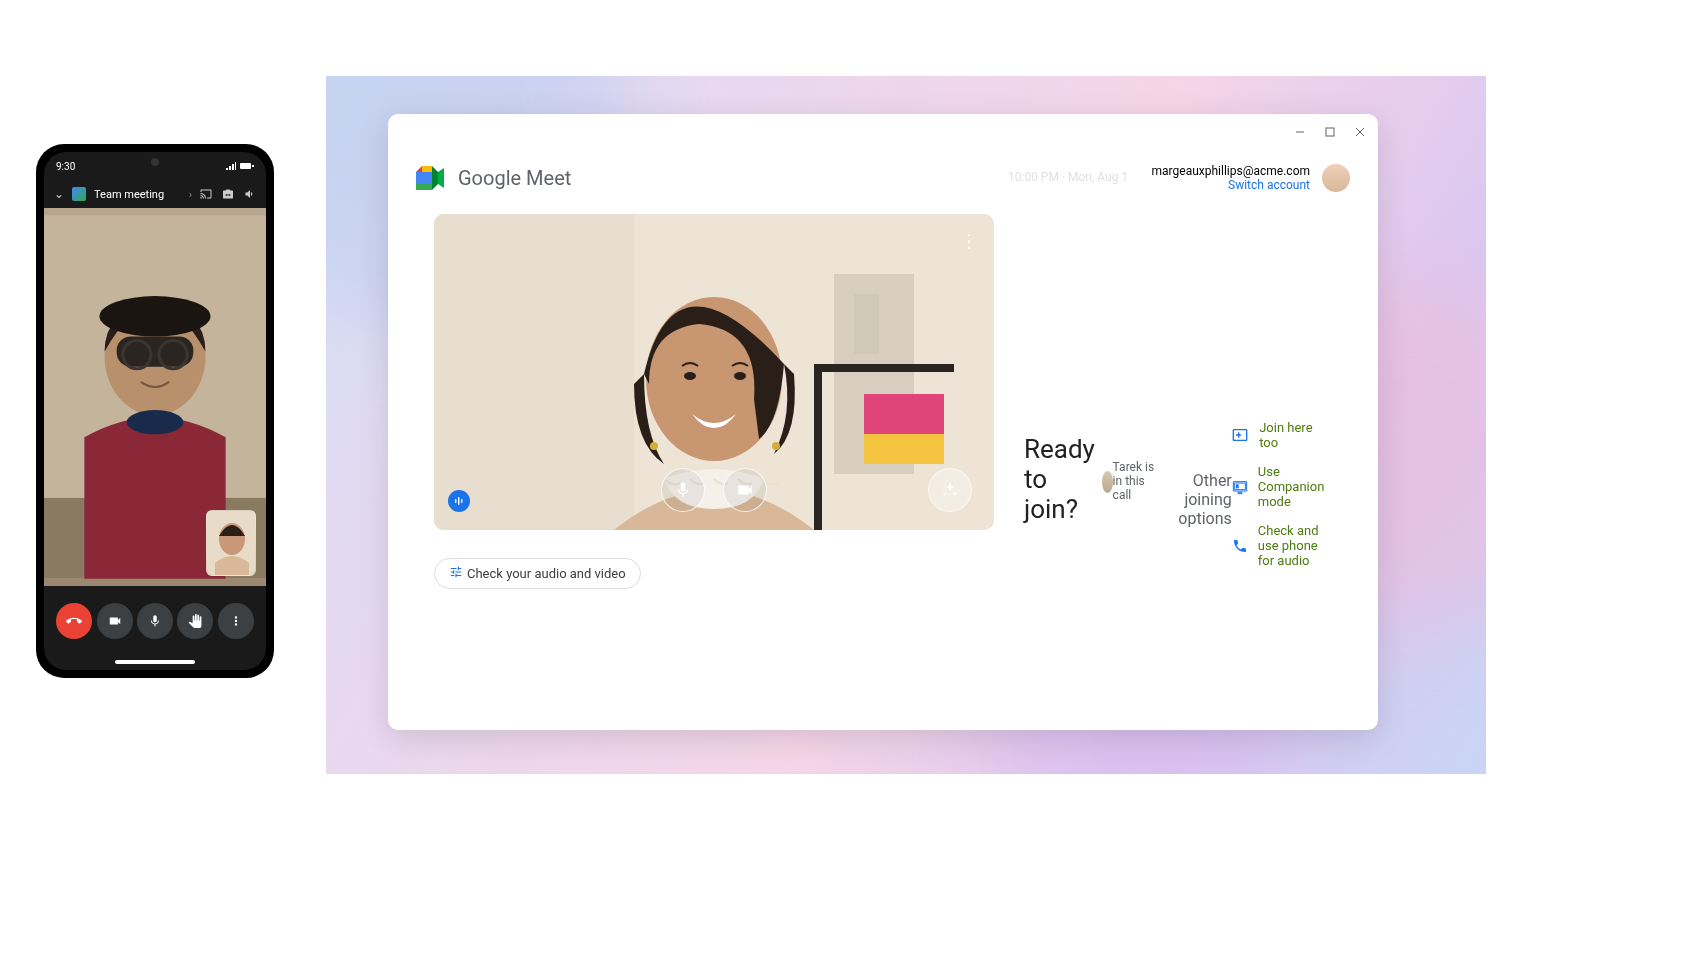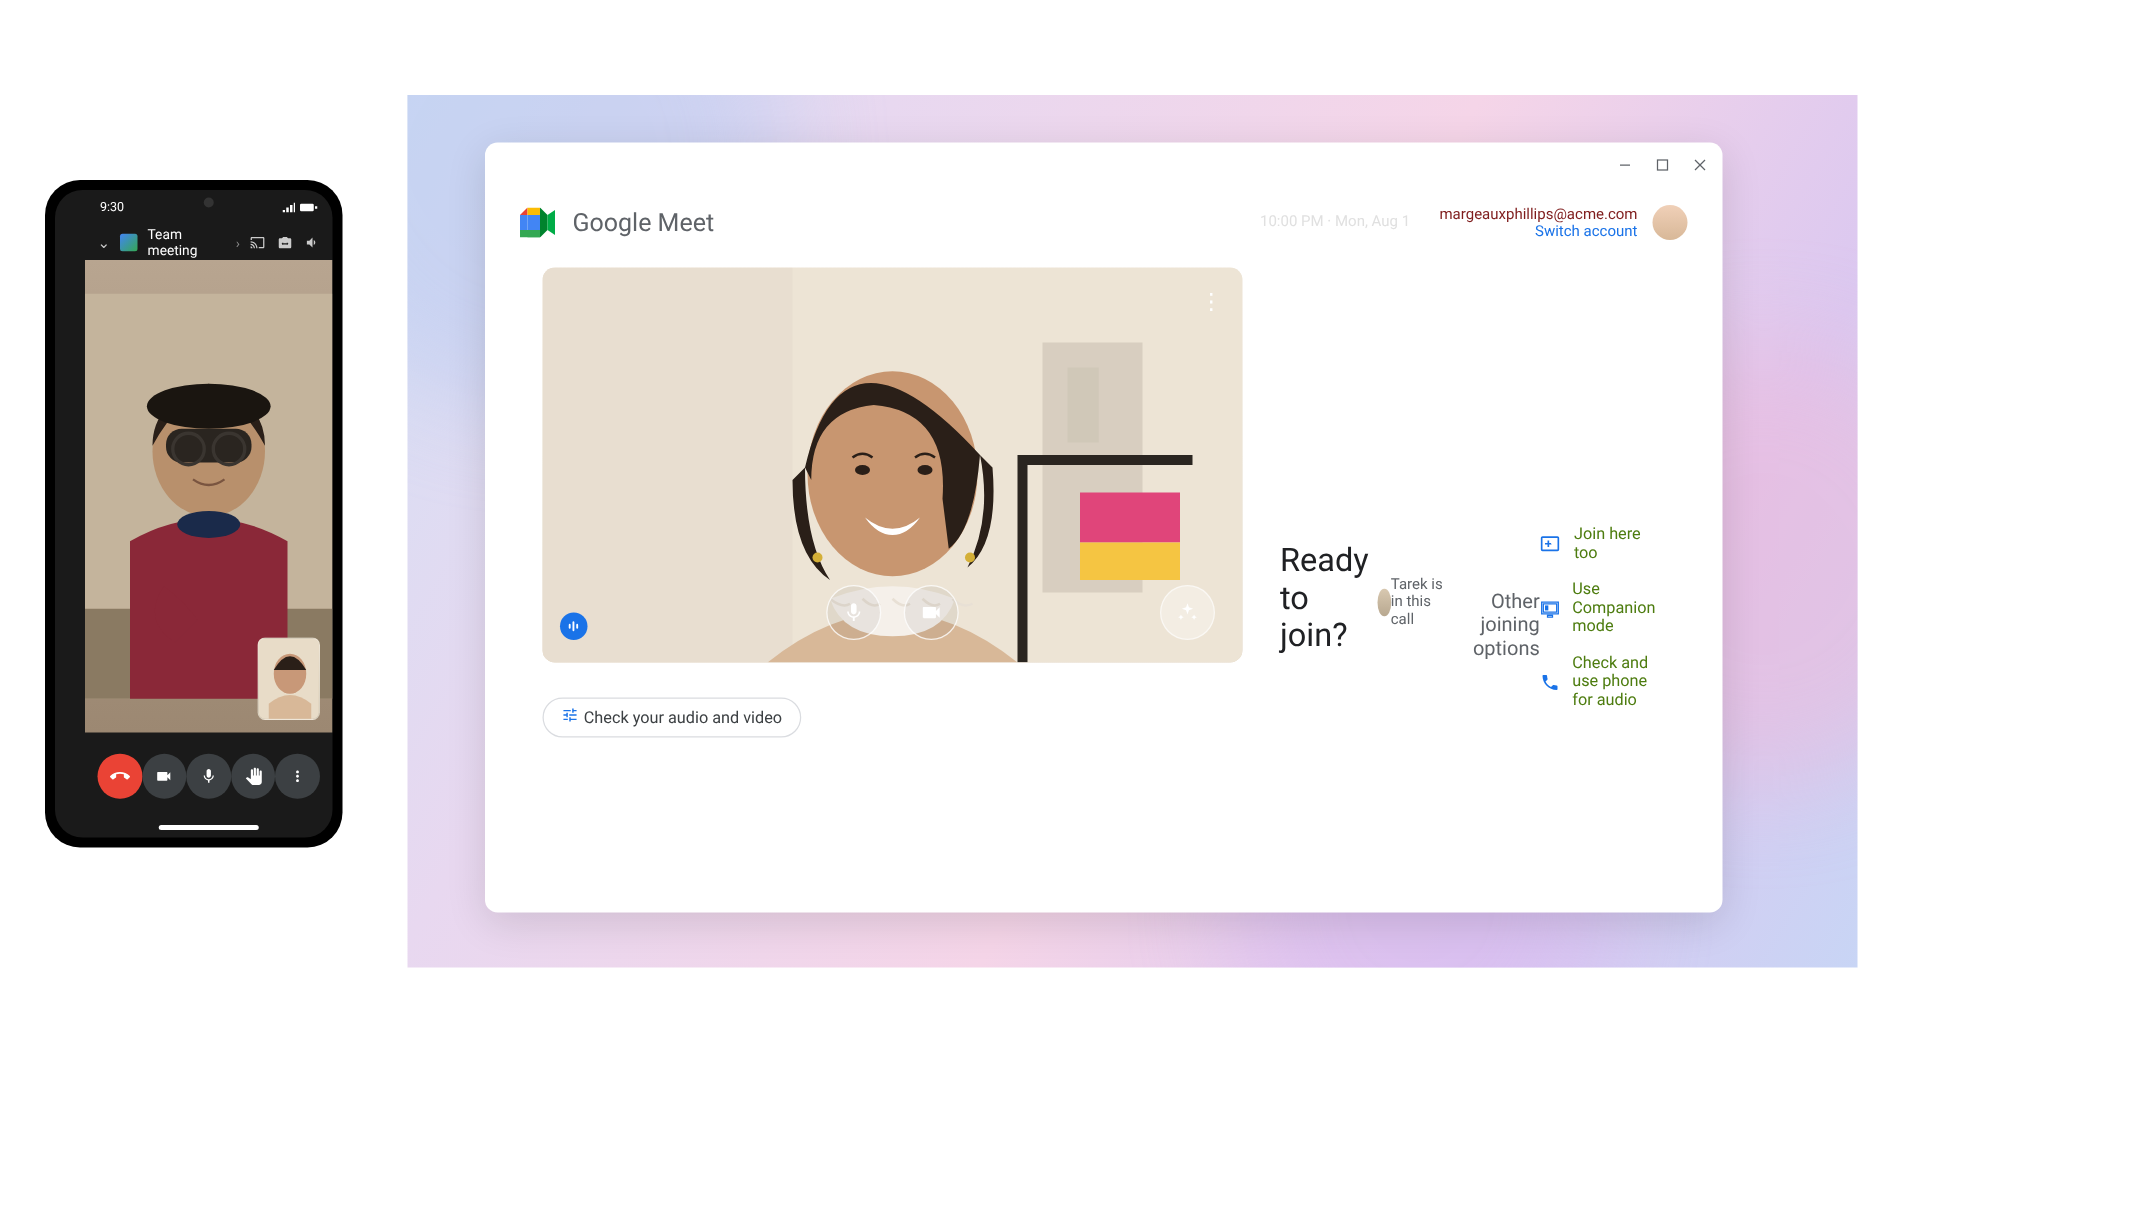--- a/index.html
+++ b/index.html
@@ -3,21 +3,21 @@
 <meta charset="utf-8">
 <style>
 * { margin: 0; padding: 0; box-sizing: border-box; font-family: 'Google Sans', 'Roboto', Arial, sans-serif; }
 body { width: 1704px; height: 974px; background: #fff; position: relative; overflow: hidden; }
 
 
 .phone {
   position: absolute; left: 36px; top: 144px; width: 238px; height: 534px;
   background: #000; border-radius: 28px; padding: 8px; display: flex; flex-direction: column;
 }
-.phone-screen { flex: 1; background: #1a1a1a; border-radius: 22px; overflow: hidden; display: flex; flex-direction: column; position: relative; padding-left: 24px; }
+.phone-screen { flex: 1; background: #1a1a1a; border-radius: 22px; overflow: hidden; display: flex; flex-direction: column; position: relative; }
 .status-bar { height: 28px; display: flex; align-items: center; justify-content: space-between; padding: 0 12px; color: #fff; font-size: 10px; position: relative; }
 .status-bar .camera-notch { position: absolute; left: 50%; top: 6px; transform: translateX(-50%); width: 8px; height: 8px; background: #333; border-radius: 50%; }
 .status-icons { display: flex; gap: 4px; align-items: center; }
 .meet-bar { height: 28px; display: flex; align-items: center; padding: 0 10px; color: #fff; font-size: 11px; gap: 8px; }
 .chevron { font-size: 12px; color: #ccc; }
 .meet-logo-mini { width: 14px; height: 14px; background: linear-gradient(135deg,#4285F4,#34A853); border-radius: 2px; }
 .meet-bar-title { flex: 1; }
 .meet-bar-icons { display: flex; gap: 10px; align-items: center; color: #ccc; }
 .video-area { flex: 1; position: relative; background: linear-gradient(#b8a590,#9c8872); }
 .person-illustration { width: 100%; height: 100%; }
@@ -47,21 +47,21 @@
   display: flex; flex-direction: column; overflow: hidden;
 }
 .titlebar { height: 36px; display: flex; align-items: center; justify-content: flex-end; padding: 0 12px; gap: 18px; color: #5f6368; }
 .win-btn { width: 12px; height: 12px; display: flex; align-items: center; justify-content: center; }
 .app-header { height: 56px; display: flex; align-items: center; padding: 0 28px; justify-content: space-between; }
 .app-brand { display: flex; align-items: center; gap: 14px; }
 .meet-logo { width: 28px; height: 24px; }
 .brand-text { font-size: 20px; color: #5f6368; font-weight: 400; }
 .account-area { display: flex; align-items: center; gap: 12px; }
 .account-text { display: flex; flex-direction: column; align-items: flex-end; font-size: 12px; }
-.email { color: #7f1d1d; }
+.email { color: #000000; }
 .switch-link { color: #1a73e8; cursor: pointer; }
 .avatar { width: 28px; height: 28px; border-radius: 50%; background: linear-gradient(#f0d0b8,#d8b898); }
 .faded-time { position: absolute; left: 620px; top: 56px; font-size: 12px; color: #e0e0e0; }
 
 .main-content { flex: 1; display: flex; padding: 0 46px 20px; gap: 30px; position: relative; }
 .preview-col { flex: 0 0 560px; display: flex; flex-direction: column; }
 .preview {
   width: 560px; height: 316px; border-radius: 10px; position: relative; overflow: hidden;
   background: linear-gradient(#f0e8dc,#e0d4c0);
   margin-top: 8px;

